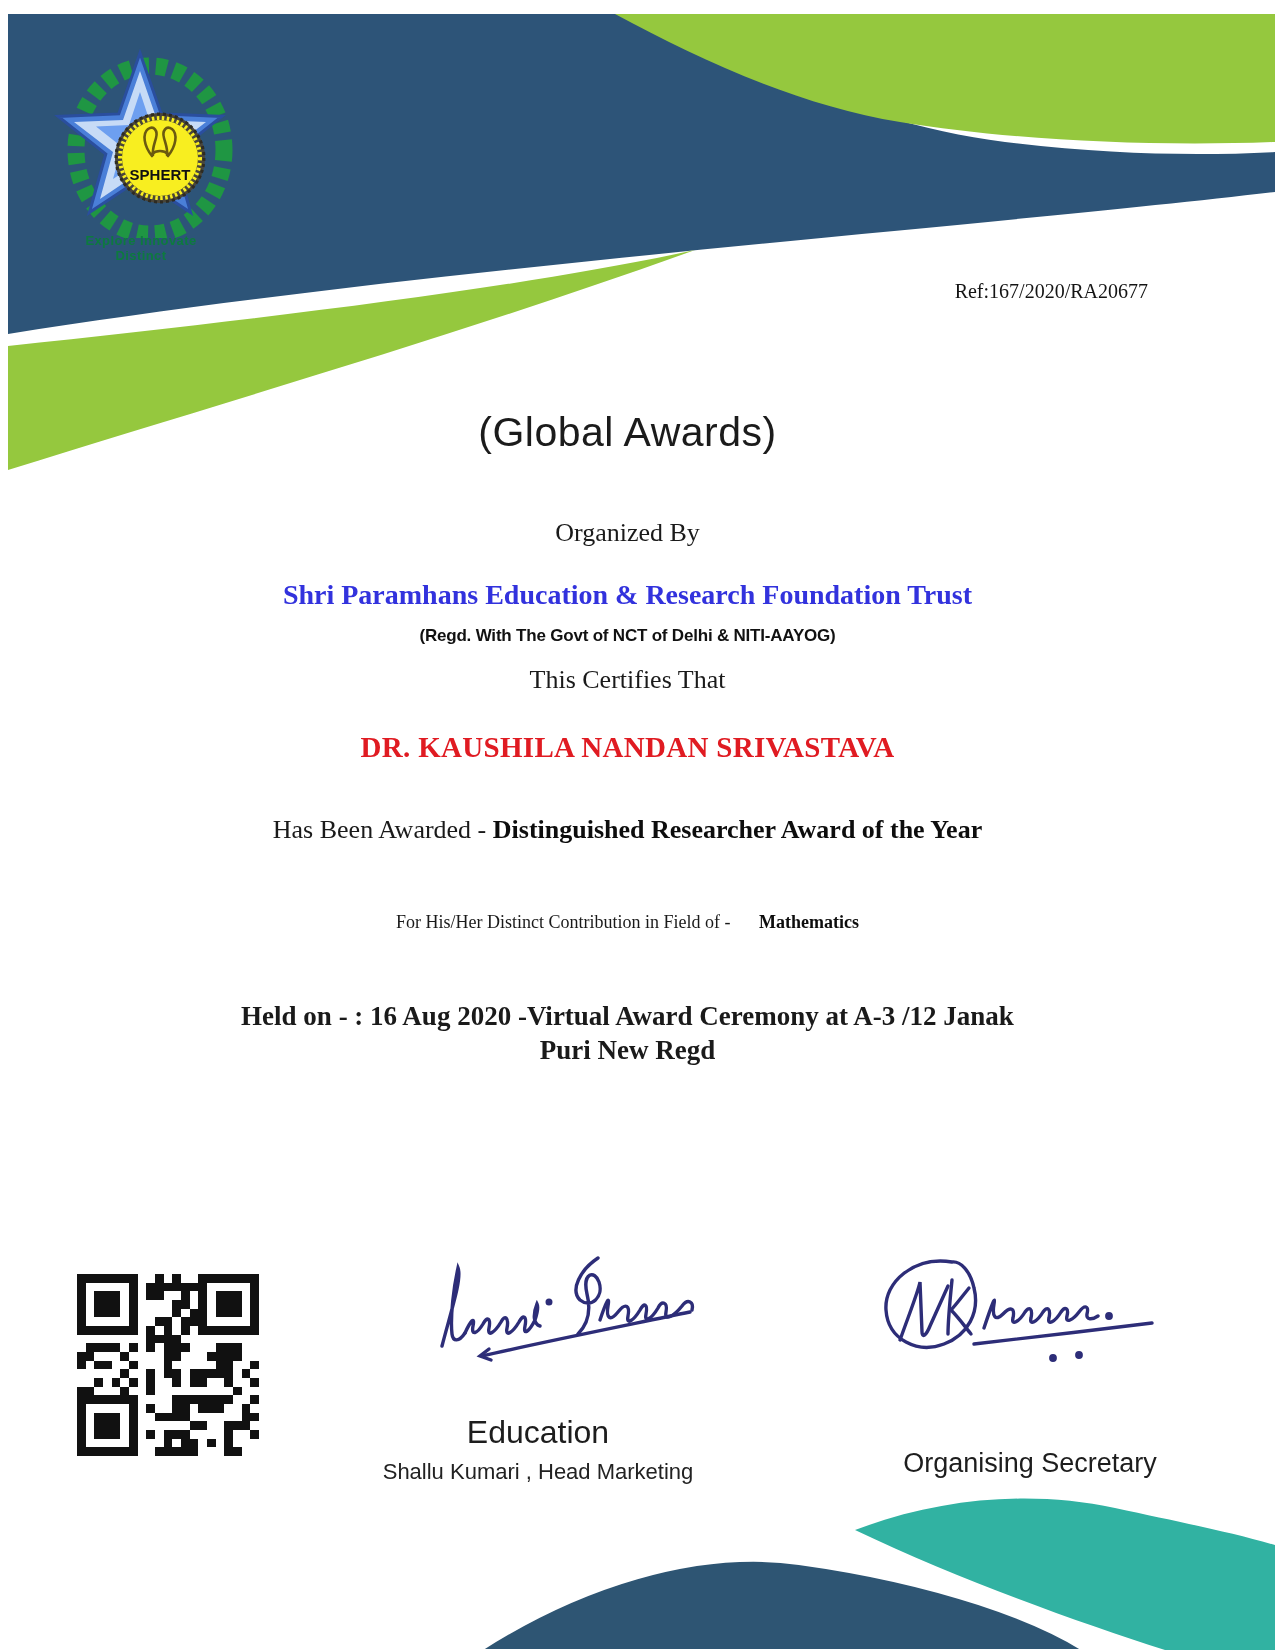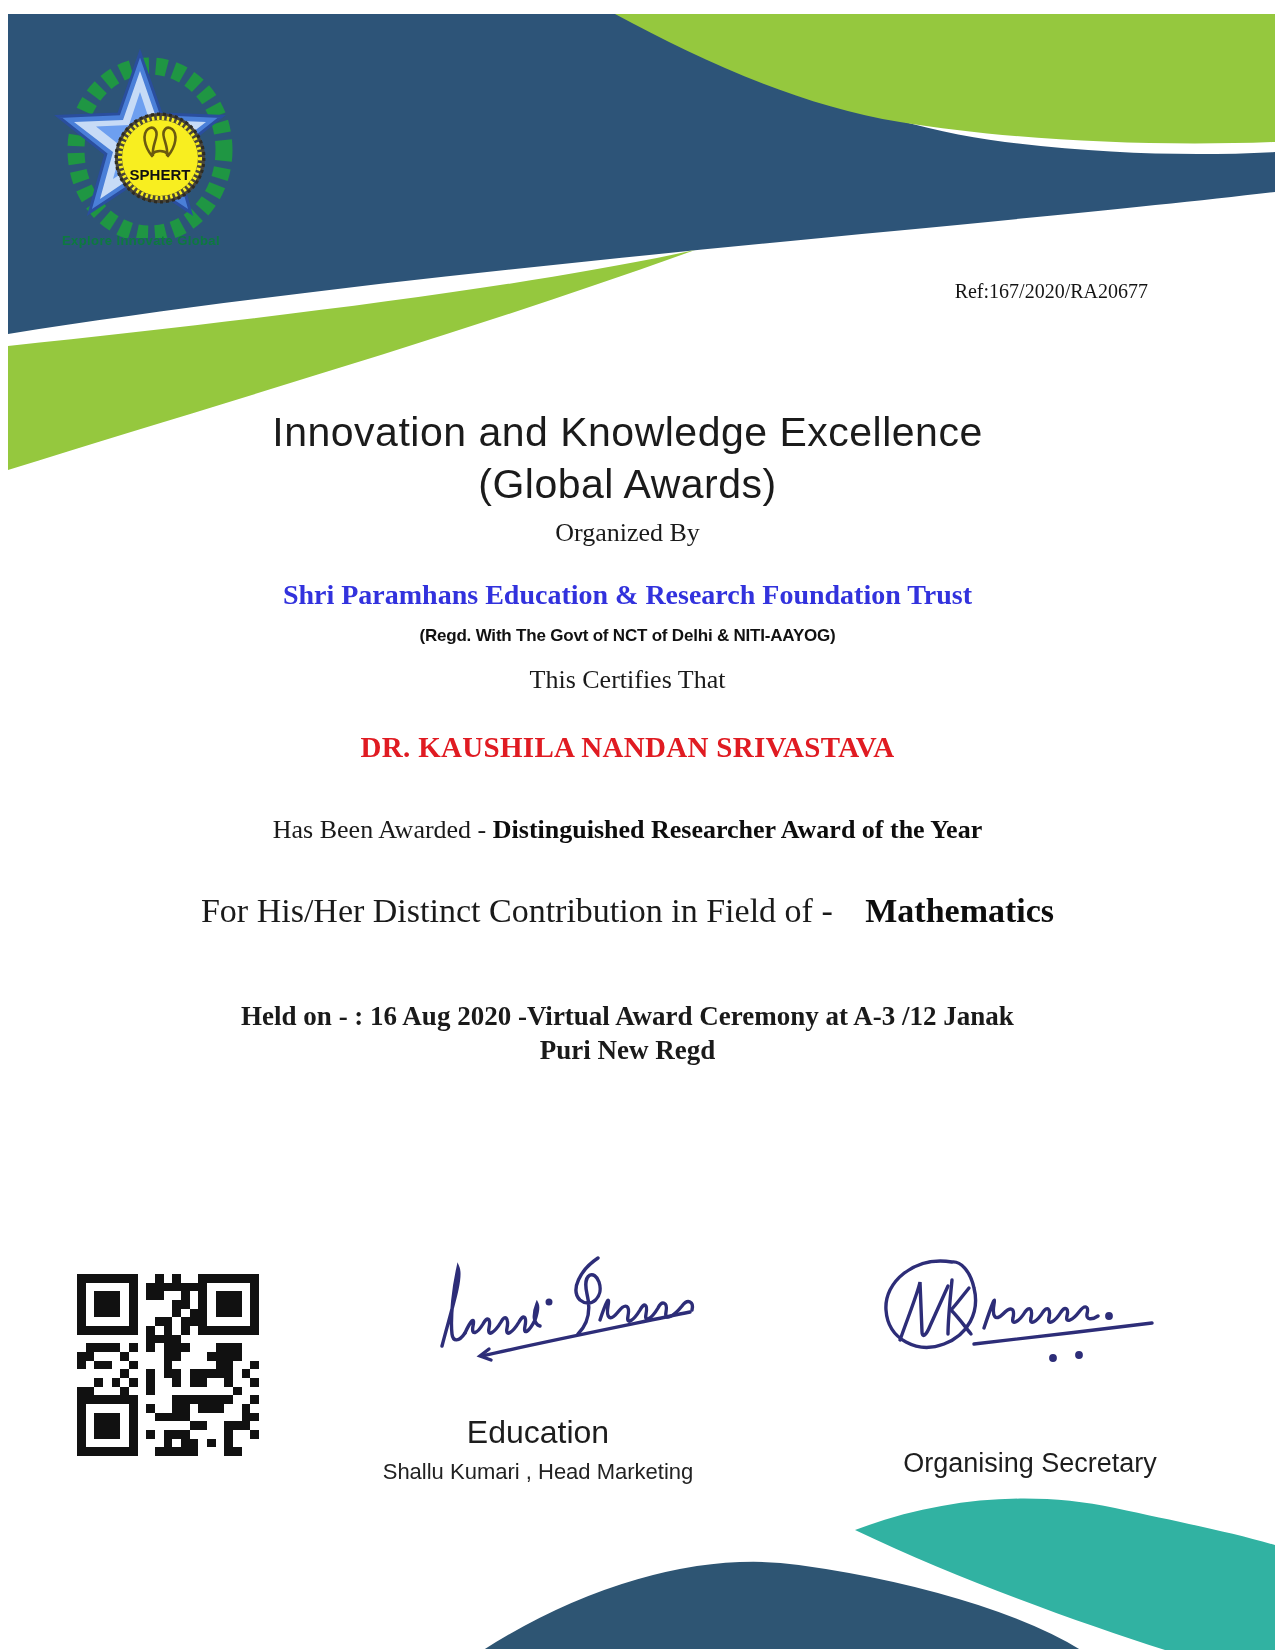--- a/index.html
+++ b/index.html
@@ -30,21 +30,21 @@
   .organized{top:518px;font-size:26px;}
   .orgname{top:579px;font-size:28px;font-weight:bold;color:#3232dd;}
   .regd{
     top:626px;font-family:"Liberation Sans",sans-serif;
     font-weight:bold;font-size:17px;letter-spacing:-.2px;color:#111;
   }
   .certifies{top:665px;font-size:26px;}
   .recipient{top:731px;font-size:29px;font-weight:bold;color:#e01b22;letter-spacing:.3px;}
   .awarded{top:815px;font-size:26px;}
   .awarded b,.field b{font-weight:bold;color:#0d0d0d;}
-  .field{top:892px;font-size:34px;}
+  .field{top:912px;font-size:18px;}
   .field b{margin-left:24px;}
   .held{top:971px;font-size:27px;font-weight:bold;line-height:34px;margin-top:28px;}
   .qr{
     position:absolute;left:77px;top:1274px;width:182px;height:182px;
     display:grid;grid-template-rows:repeat(21,1fr);grid-template-columns:repeat(21,1fr);
     background:#fff;
   }
   .qr i{background:#111;display:block;}
   .sig-svg{position:absolute;display:block;}
   #sig1{left:428px;top:1250px;}
@@ -87,26 +87,25 @@
       <circle cx="120" cy="130" r="38" fill="#f8ee20"></circle>
       <circle cx="120" cy="130" r="40" fill="none" stroke="#f8ee20" stroke-width="4" stroke-dasharray="2.5 2.5"></circle>
       <g fill="none" stroke="#6b5a10" stroke-width="2.6" stroke-linecap="round">
         <path d="M112,128 C104,118 102,106 108,101 C114,97 118,103 116,110 C114,117 112,122 113,127"></path>
         <path d="M128,128 C136,118 138,106 132,101 C126,97 122,103 124,110 C126,117 128,122 127,127"></path>
         <path d="M112,126 C116,122 124,122 128,126"></path>
       </g>
       <text x="120" y="152" text-anchor="middle" font-family="Liberation Sans, sans-serif" font-size="15" font-weight="bold" fill="#111">SPHERT</text>
     </g>
   </svg>
-  <div class="logo-tagline">Explore Innovate Global</div>
+  <div class="logo-tagline">Explore Innovate Distinct</div>
 
   <div class="ref">Ref:167/2020/RA20677</div>
 
   <div class="cline headline">
-    <div>Innovation and Knowledge Excellence</div>
     <div>(Global Awards)</div>
   </div>
 
   <div class="cline organized">Organized By</div>
 
   <div class="cline orgname">Shri Paramhans Education &amp; Research Foundation Trust</div>
 
   <div class="cline regd">(Regd. With The Govt of NCT of Delhi &amp; NITI-AAYOG)</div>
 
   <div class="cline certifies">This Certifies That</div>

